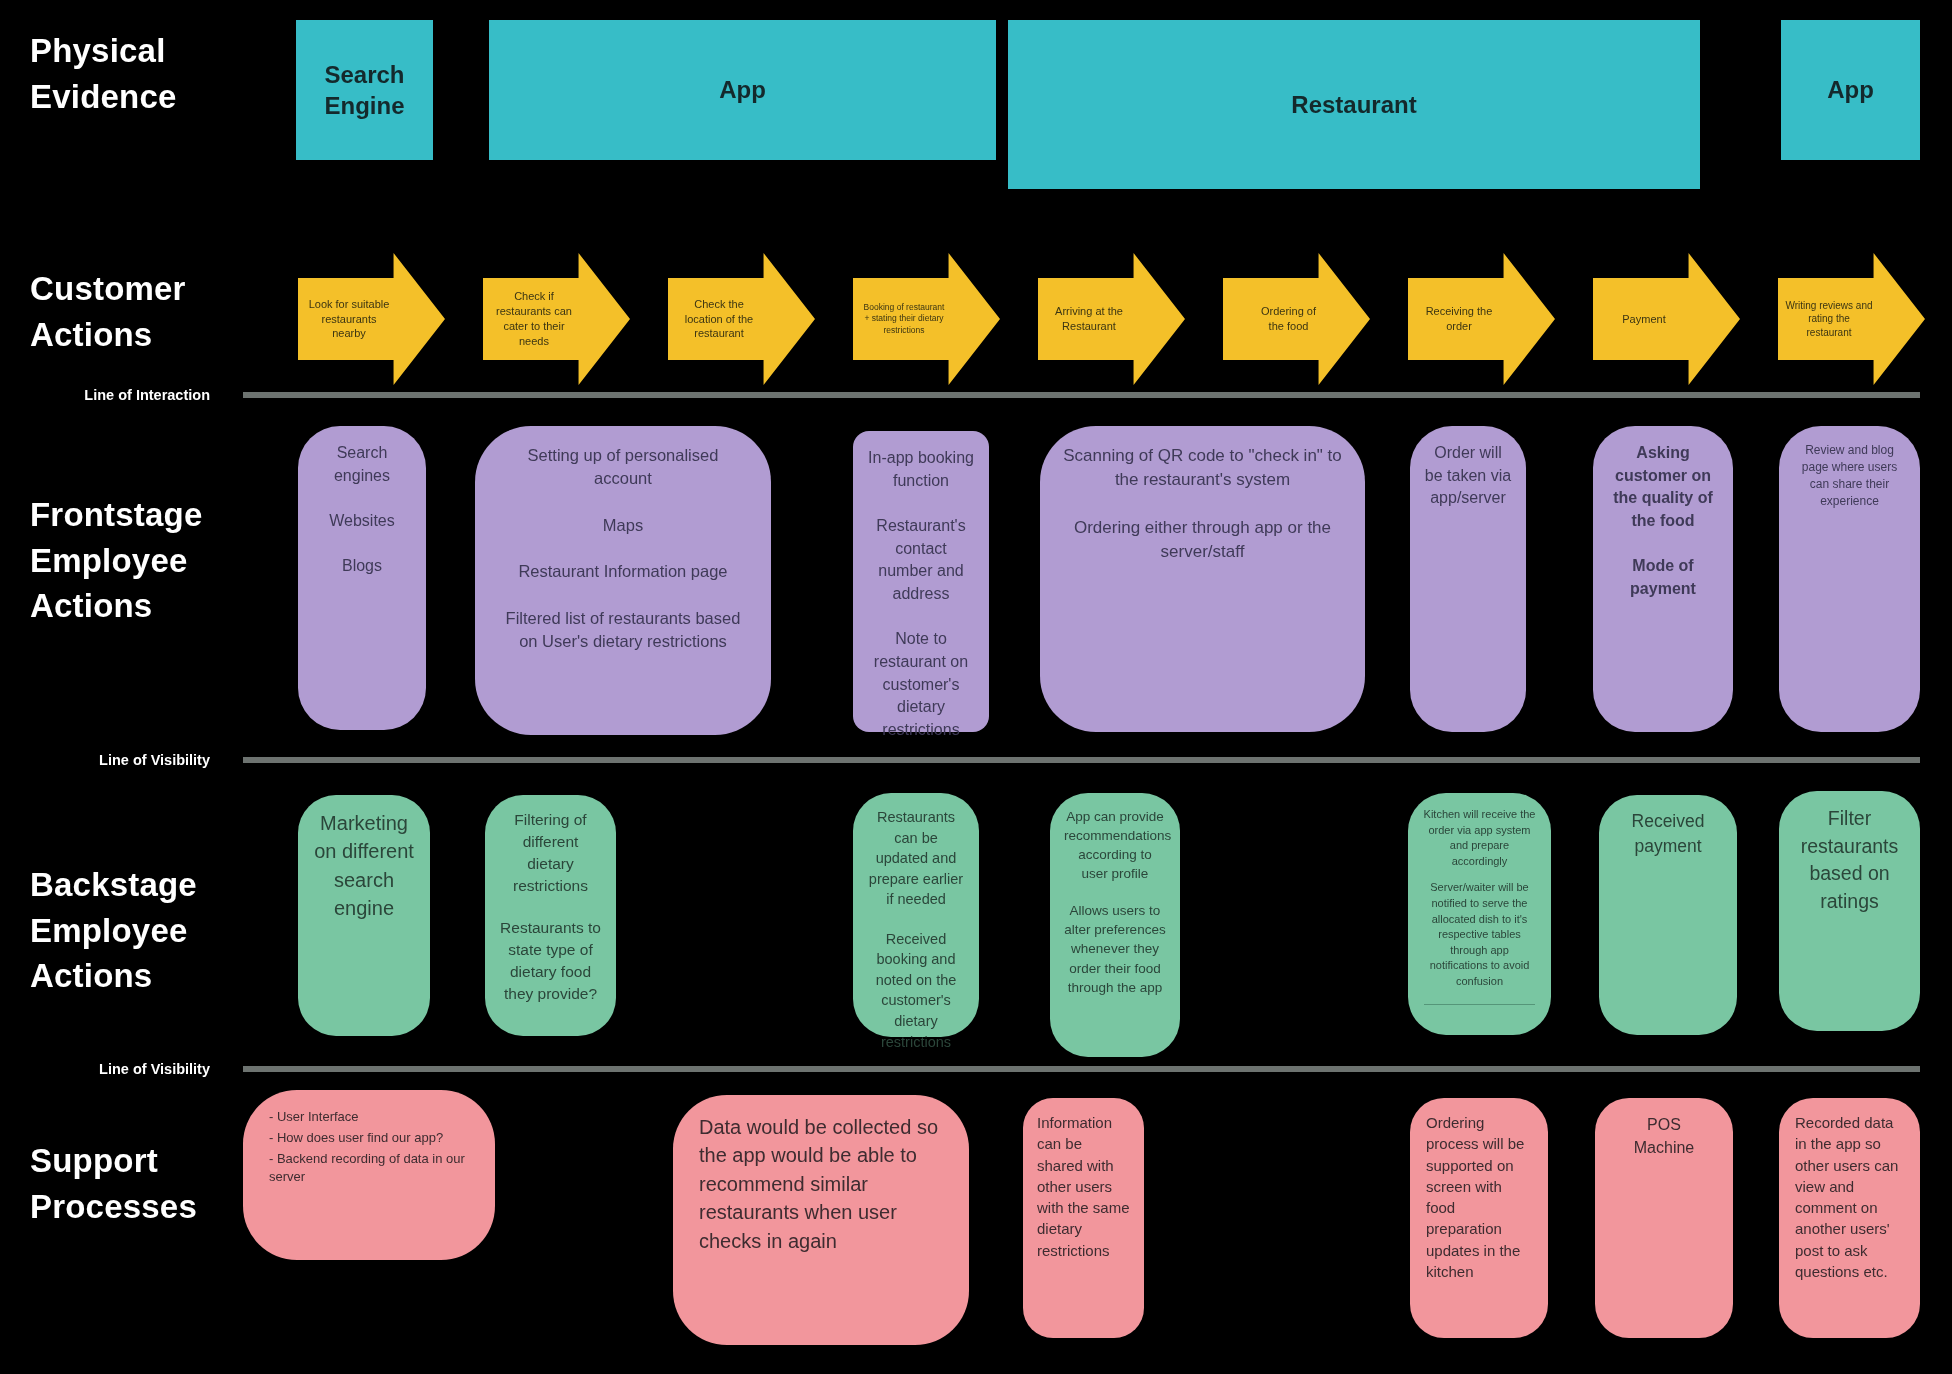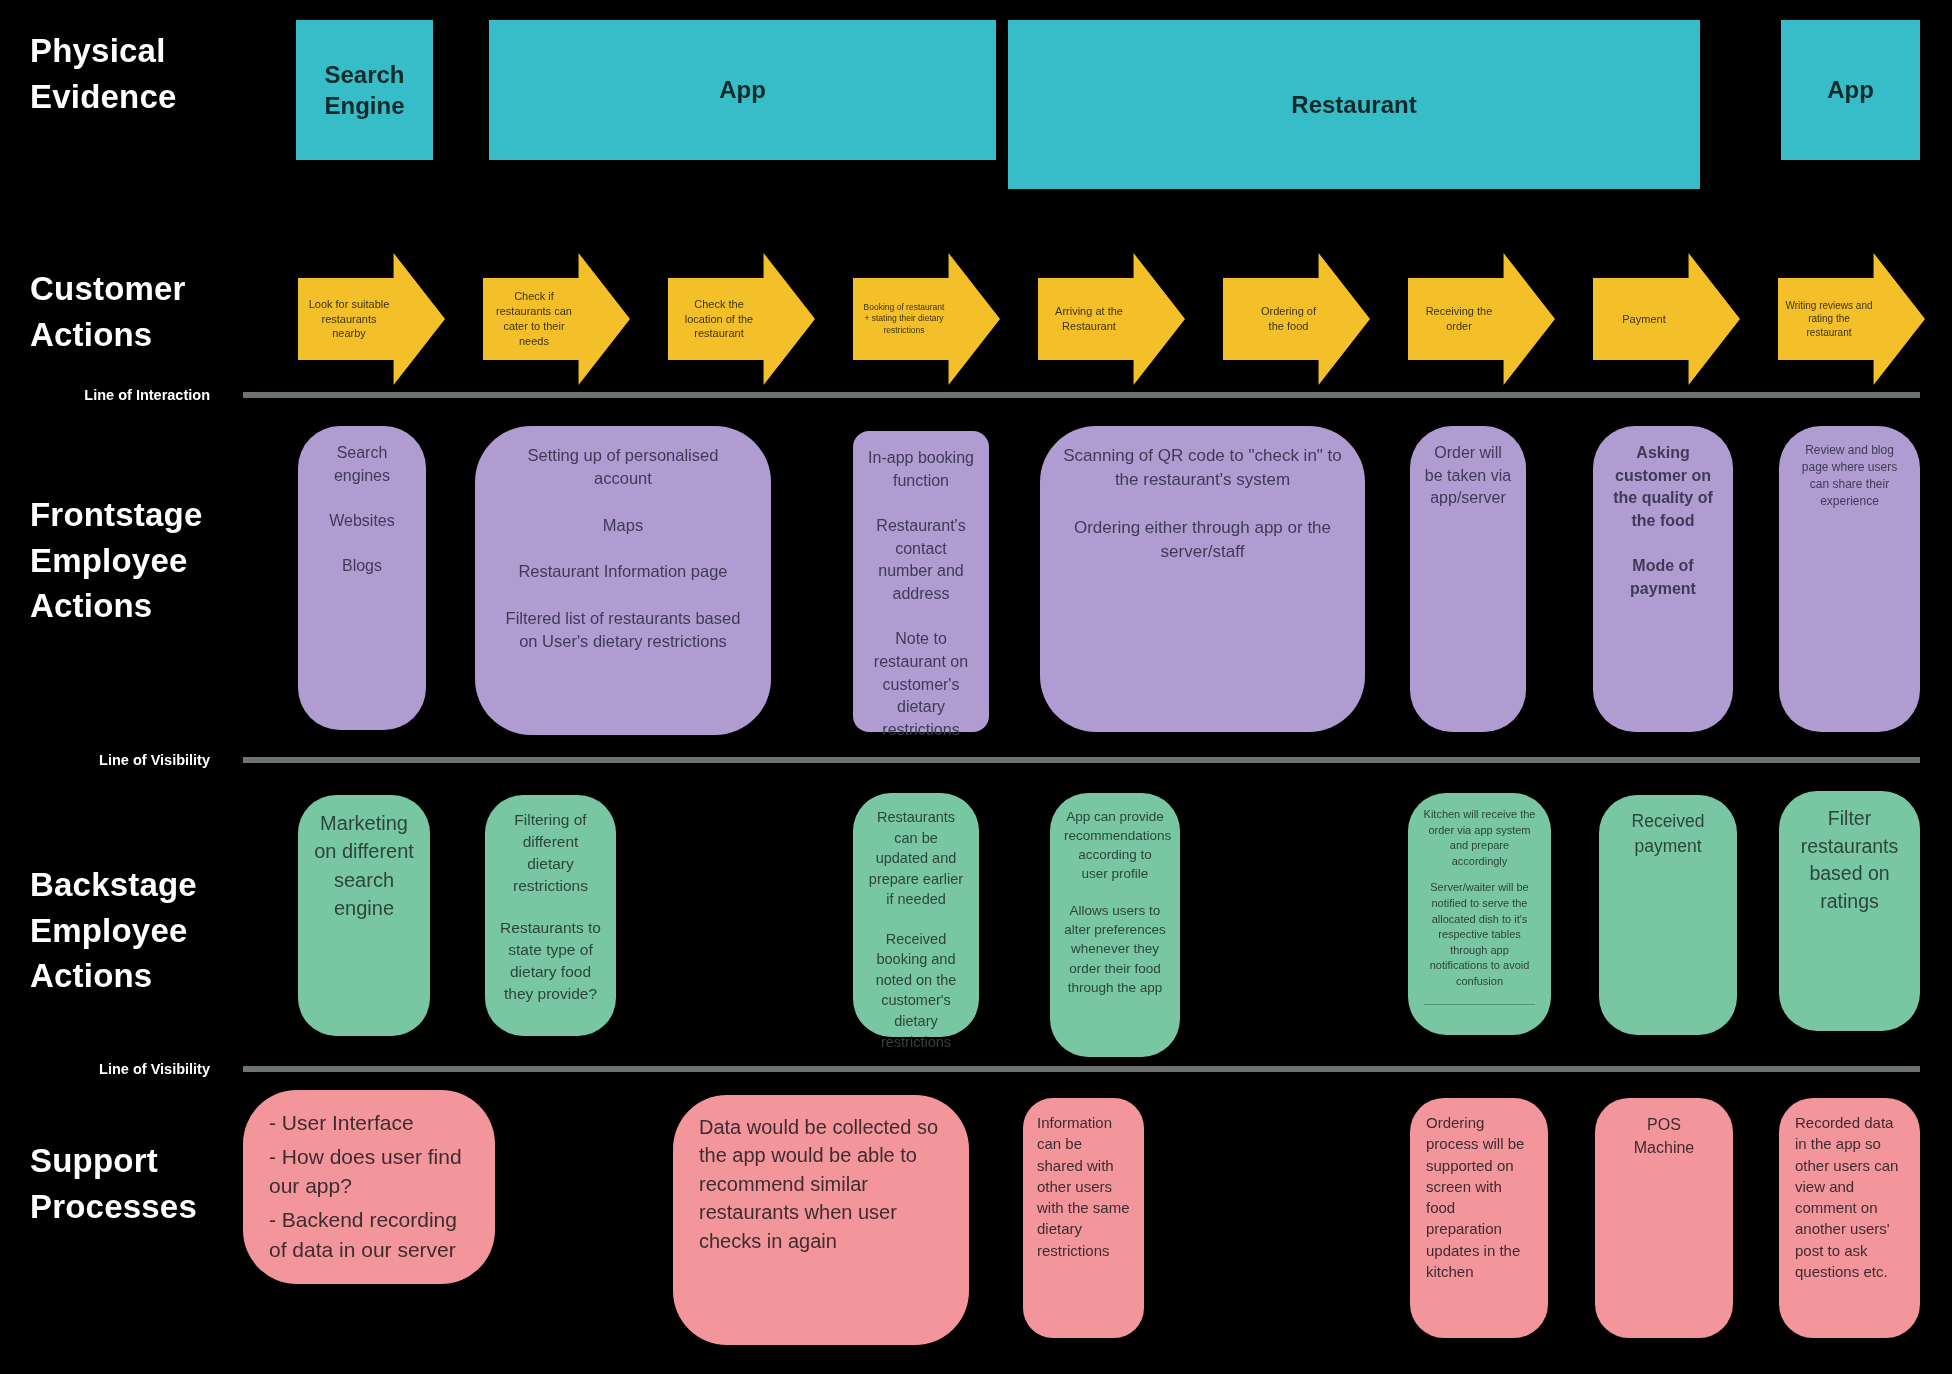--- a/index.html
+++ b/index.html
@@ -129,21 +129,21 @@
     <p style="margin-top:1em;">Server/waiter will be notified to serve the allocated dish to it's respective tables through app notifications to avoid confusion</p>
     <div class="inner-rule"></div>
   </div>
   <div class="box gbox" style="left:1599px;top:795px;width:138px;height:240px;font-size:17.5px;">
     <p>Received payment</p>
   </div>
   <div class="box gbox" style="left:1779px;top:791px;width:141px;height:240px;font-size:19.5px;">
     <p>Filter restaurants based on ratings</p>
   </div>
 
-  <div class="box sbox bigr leftt tight" style="left:243px;top:1090px;width:252px;height:194px;font-size:21px;">
+  <div class="box sbox bigr leftt tight" style="left:243px;top:1090px;width:252px;height:170px;font-size:13px;">
     <p>- User Interface</p>
     <p>- How does user find our app?</p>
     <p>- Backend recording of data in our server</p>
   </div>
   <div class="box sbox bigr leftt" style="left:673px;top:1095px;width:296px;height:250px;font-size:20px;">
     <p>Data would be collected so the app would be able to recommend similar restaurants when user checks in again</p>
   </div>
   <div class="box sbox leftt" style="left:1023px;top:1098px;width:121px;height:240px;font-size:15px;border-radius:30px;padding:14px 14px;">
     <p>Information can be shared with other users with the same dietary restrictions</p>
   </div>

